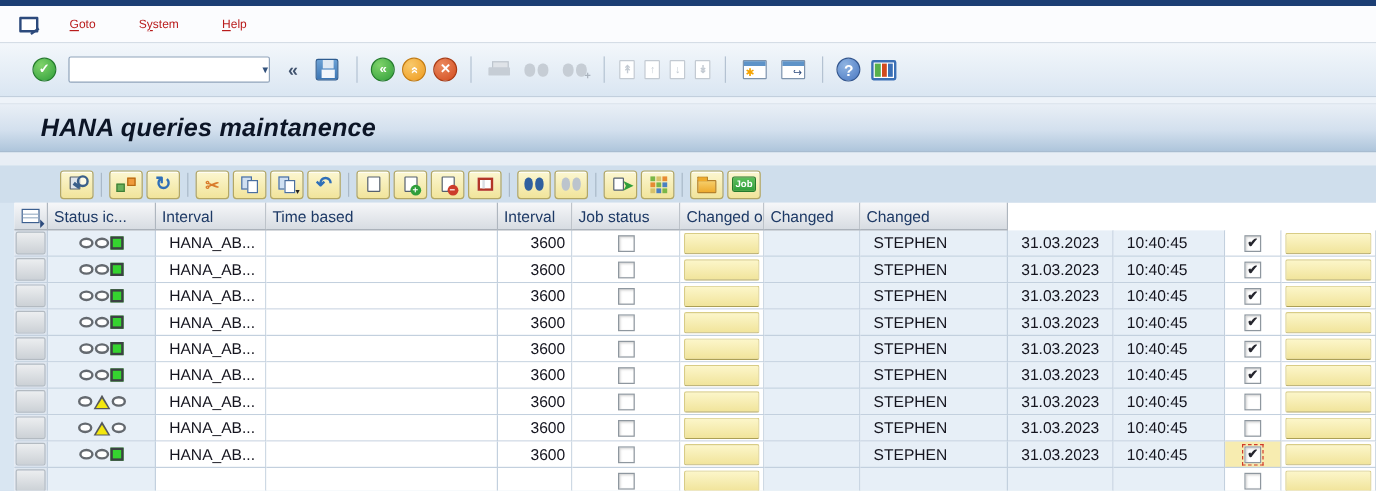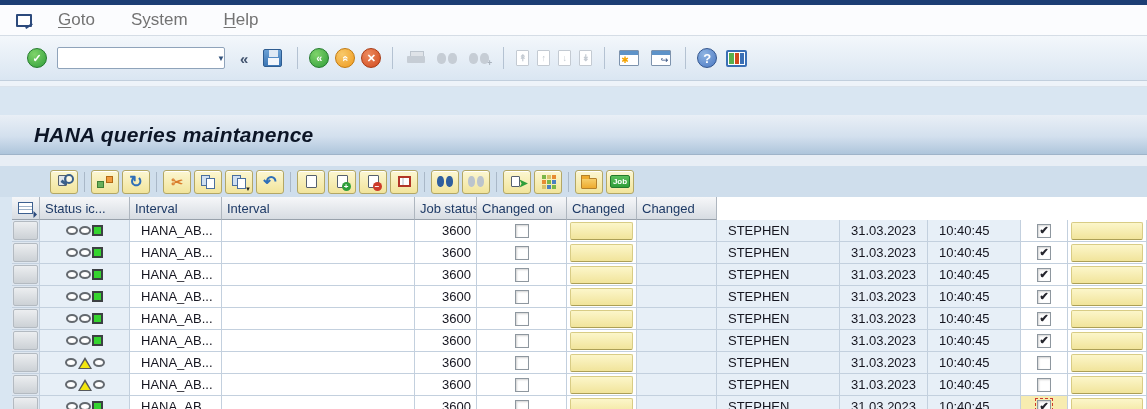--- a/index.html
+++ b/index.html
@@ -6,21 +6,21 @@
   html,body { background:#cfdeec; }
   body { font-family:"Liberation Sans", sans-serif; }
   .window { position:relative; width:1147px; height:409px; overflow:hidden; background:#d9e6f2; }
 
   
   .top-strip { height:5px; background:#1c3e74; }
   .menubar { height:31px; background:#fbfcfe; border-bottom:1px solid #d5dde6;
              display:flex; align-items:center; padding-left:16px; }
   .ctrl-icon { width:16px; height:13px; border:2px solid #2c4a7c; border-radius:1px; position:relative; margin-right:26px; background:#fff; }
   .ctrl-icon::after { content:""; position:absolute; right:-3px; bottom:-2px; width:8px; height:2px; background:#2c4a7c; transform:rotate(-35deg); }
-  .mi { color:#737373; font-size:17px; margin-right:36px; cursor:default; }
+  .mi { color:#b91c1c; font-size:10px; margin-right:36px; cursor:default; }
   .mi u { text-underline-offset:2px; }
 
   .sys-toolbar { height:45px; background:linear-gradient(#f3f7fb,#dae6f2); border-bottom:1px solid #c2cfdd;
                  display:flex; align-items:center; padding-left:27px; gap:6px; }
   .circ { width:20px; height:20px; border-radius:50%; display:flex; align-items:center; justify-content:center;
           color:#fff; font-weight:bold; font-size:11px; line-height:1; }
   .c-green { background:radial-gradient(circle at 35% 30%, #7fd36a, #2f9e3a); border:1px solid #247a2c; }
   .c-orange{ background:radial-gradient(circle at 35% 30%, #f8c96b, #ef9a1d); border:1px solid #c27a10; }
   .c-red   { background:radial-gradient(circle at 35% 30%, #ec8a5e, #d14a1e); border:1px solid #a83a14; }
   .cmd-field { width:168px; height:22px; background:#fff; border:1px solid #8fa3ba; border-radius:2px;
@@ -45,21 +45,21 @@
   .i-win { width:20px; height:16px; background:#fff; border:1px solid #7d93ad; border-radius:1px; position:relative; margin:0 3px; }
   .i-win::before { content:""; position:absolute; left:0; top:0; right:0; height:4px; background:#5e93c8; }
   .i-win .star { position:absolute; left:1px; bottom:0; color:#f5a300; font-size:9px; line-height:1; }
   .i-win .curl { position:absolute; right:2px; bottom:0; color:#2c4a7c; font-size:9px; line-height:1; }
   .c-help { background:radial-gradient(circle at 35% 30%, #8fb4e2, #4a78c2); border:1px solid #33568e; font-size:13px; }
   .i-monitor { width:21px; height:17px; border:2px solid #3a6fb5; border-radius:2px; background:#fff; display:flex; padding:1px; gap:1px; margin-left:3px; }
   .i-monitor span { flex:1; } .m-g{background:#58b04c;} .m-r{background:#d14a1e;} .m-b{background:#3a6fb5;}
 
   .gap-strip { height:6px; background:#eef3f9; border-bottom:1px solid #dbe3ec; }
   .title-band { height:40px; background:linear-gradient(#e9eff6 0%, #d3e0ee 55%, #aec5db 100%); border-bottom:1px solid #9fb4c9;
-                display:flex; align-items:center; padding-left:34px;margin-top:28px; }
+                display:flex; align-items:center; padding-left:34px; }
   .title-band h1 { font-size:21px; font-style:italic; font-weight:bold; color:#0c1526; letter-spacing:.2px; }
   .sub-strip { height:11px; background:#e8eef5; }
 
   
   .app-toolbar { height:31px; background:#cfdeec; display:flex; align-items:center; padding-left:50px; gap:3px; }
   .ab { width:28px; height:24px; background:linear-gradient(#fcf7d2,#f1e49b); border:1px solid #b3a765; border-radius:3px;
         box-shadow:inset 0 1px 0 #fff; display:flex; align-items:center; justify-content:center; position:relative; cursor:default; }
   .absep { width:1px; height:20px; background:#a9b8c8; margin:0 3px; }
   .gl { font-size:14px; line-height:1; font-weight:bold; }
   .i-doc { width:11px; height:13px; background:#fff; border:1px solid #55606e; border-radius:1px; position:relative; }
@@ -263,20 +263,23 @@
       <div class="th cen">
           <span class="selall"></span>
         </div>
       <div class="th">
           <span>Status ic...</span>
         </div>
       <div class="th">
           <span>Interval</span>
         </div>
       <div class="th">
+          <span>Time based</span>
+        </div>
+      <div class="th">
           <span>Interval</span>
         </div>
       <div class="th">
           <span>Job status</span>
         </div>
       <div class="th">
           <span>Changed on</span>
         </div>
       <div class="th">
           <span>Changed</span>

